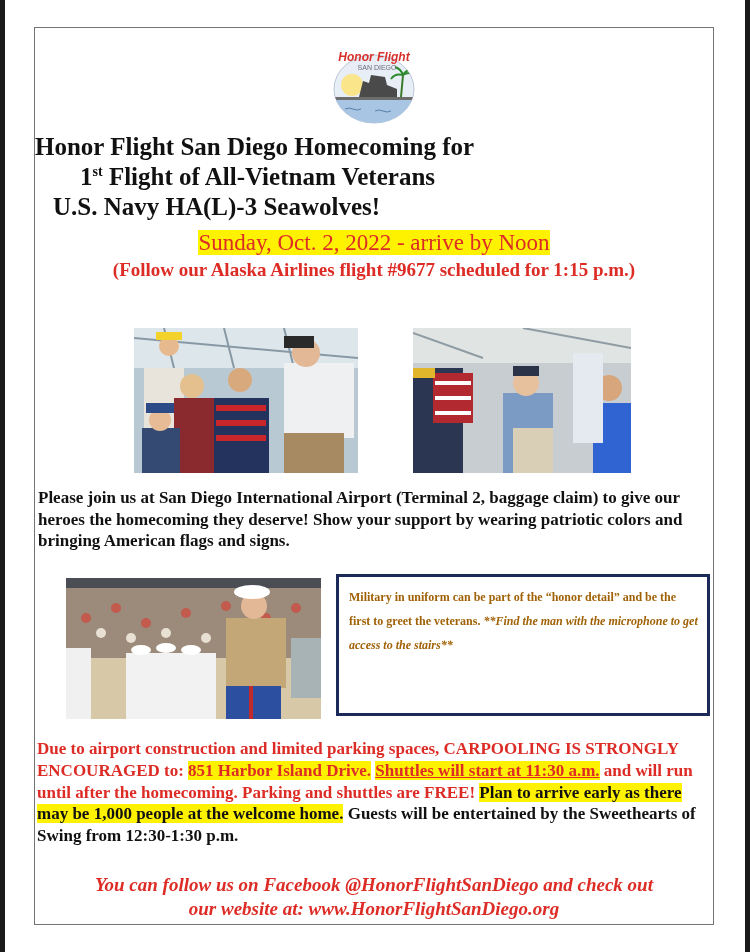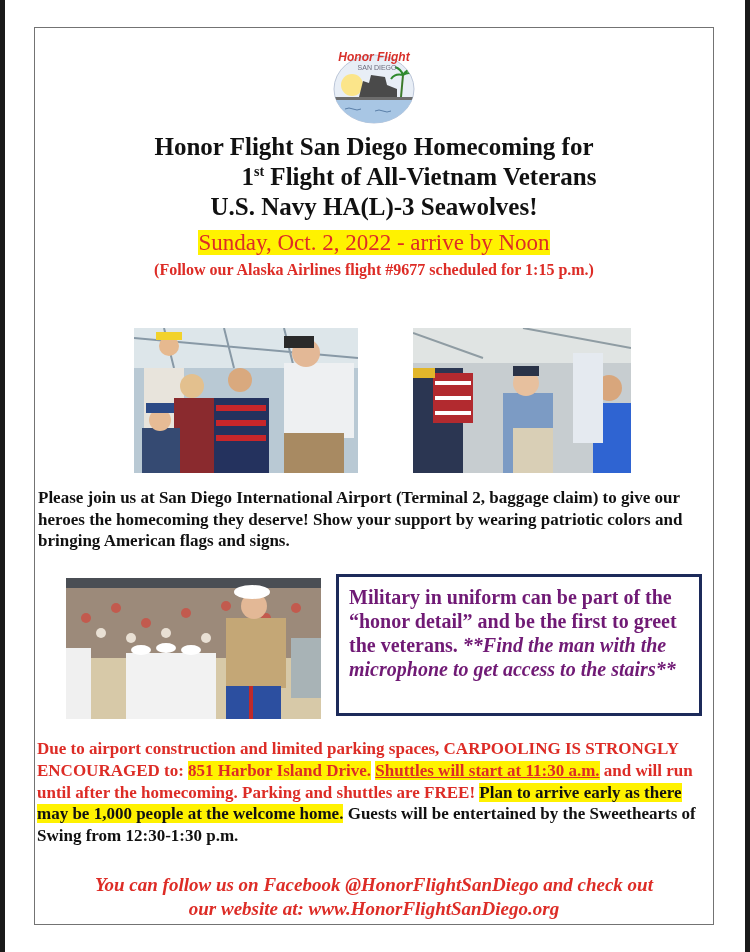--- a/index.html
+++ b/index.html
@@ -9,55 +9,55 @@
       font-family: "Liberation Serif", "DejaVu Serif", serif;
     }
     .edge-left { position: absolute; left: 0; top: 0; width: 5px; height: 952px; background: #1a1a1a; }
     .edge-right { position: absolute; right: 0; top: 0; width: 5px; height: 952px; background: #1a1a1a; }
     .frame {
       position: absolute; left: 34px; top: 27px; width: 678px; height: 896px;
       border: 1px solid #737373; box-sizing: content-box; background: #fff;
     }
     .logo { position: absolute; left: 290px; top: 17px; width: 98px; height: 80px; }
     .title {
-      position: absolute; left: 0; width: 678px; text-align: center;
+      position: absolute; left: 0; width: 678px; text-align: left;
       font-weight: bold; color: #111; font-size: 25px; line-height: 30px;
     }
     .t1 { top: 104px; }
     .t2 { top: 134px; padding-left: 45px; }
-    .t3 { top: 164px; }
+    .t3 { top: 164px; margin-left: 18px; }
     .t2 sup { font-size: 14px; vertical-align: 9px; line-height: 0; }
     .hl { background: #fff200; }
     .red { color: #dd2c26; }
     .date-line {
       position: absolute; top: 201px; left: 0; width: 678px; text-align: center;
       font-weight: normal; font-size: 23px; line-height: 28px;
     }
     .follow-line {
       position: absolute; top: 233px; left: 0; width: 678px; text-align: center;
-      font-weight: bold; font-size: 16px; line-height: 18px;
+      font-weight: bold; font-size: 19px; line-height: 18px;
     }
     .carpool-line {
       position: absolute; top: 255px; left: 0; width: 678px; text-align: center;
       font-weight: bold; font-size: 15.5px; line-height: 19px;
     }
     .photo { position: absolute; overflow: hidden; }
     .photo svg { display: block; width: 100%; height: 100%; }
     .p1 { left: 99px; top: 300px; width: 224px; height: 145px; }
     .p2 { left: 378px; top: 300px; width: 218px; height: 145px; }
     .p3 { left: 31px; top: 550px; width: 255px; height: 141px; }
     .join {
       position: absolute; left: 3px; top: 459px; width: 672px;
       font-weight: bold; color: #111; font-size: 17px; line-height: 21.5px;
     }
     .box {
       position: absolute; left: 301px; top: 546px; width: 356px; height: 134px;
-      border: 3px solid #1c2a5a; padding: 8px 0 0 10px; box-sizing: content-box;
+      border: 3px solid #1c2a5a; padding: 8px 8px 0 10px; box-sizing: content-box;
       width: 350px; height: 128px;
-      font-weight: bold; font-size: 20px; line-height: 24px; color: #701a75;
+      font-weight: bold; font-size: 12px; line-height: 24px; color: #a16207;
     }
     .box i { font-style: italic; }
     .carpool-para {
       position: absolute; left: 2px; top: 710px; width: 672px;
       font-weight: bold; font-size: 17px; line-height: 21.8px; color: #111;
     }
     .u { text-decoration: underline; }
     .footer {
       position: absolute; left: 0; top: 845px; width: 678px; text-align: center;
       font-weight: bold; font-style: italic; font-size: 19px; line-height: 24px; color: #dd2c26;

